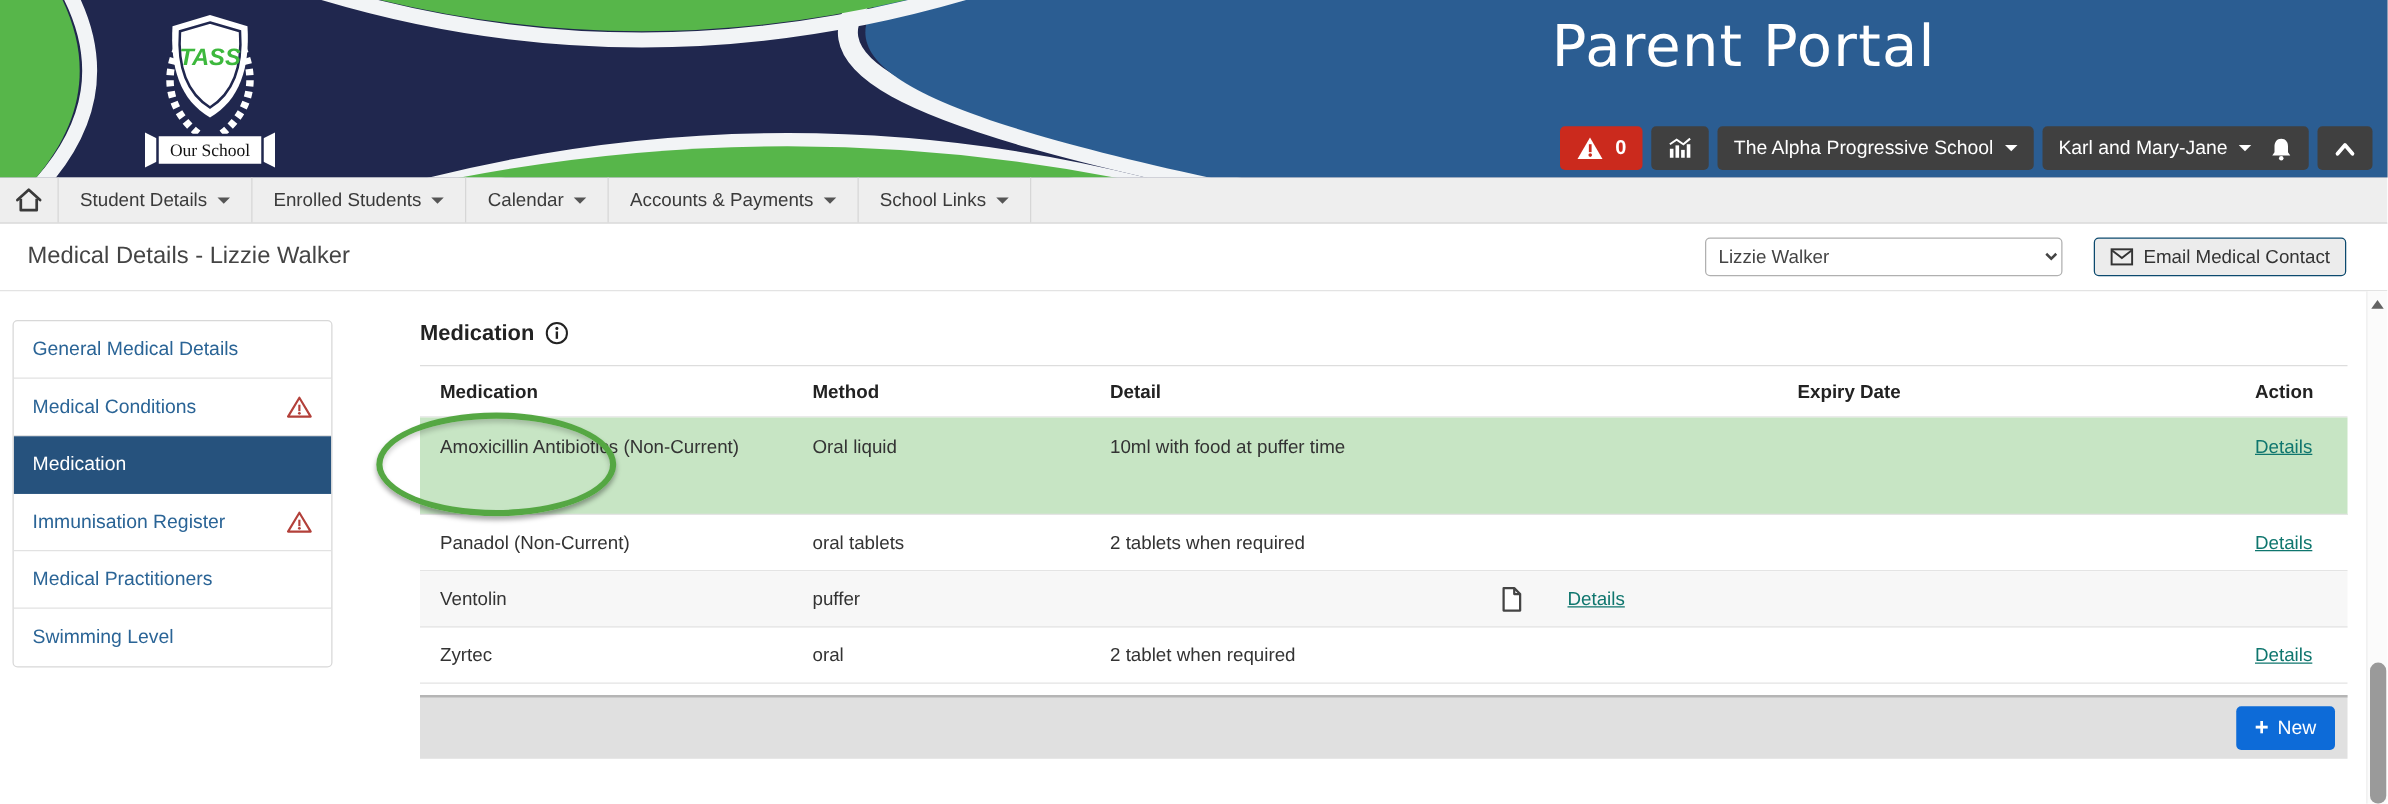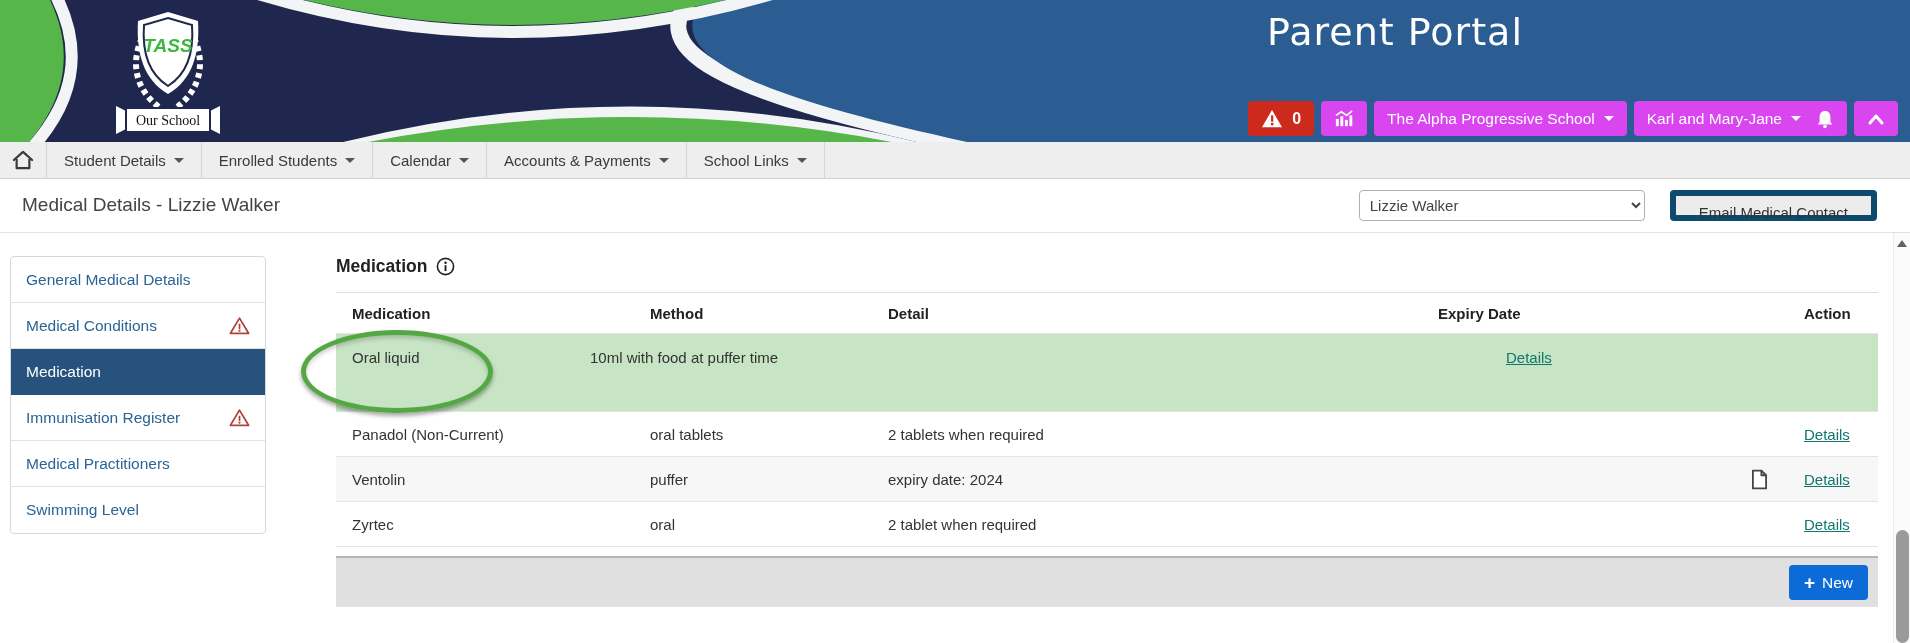--- a/index.html
+++ b/index.html
@@ -11,25 +11,25 @@
     overflow: hidden;
     color: #333;
   }
 
   
   .banner { position:absolute; top:0; left:0; width:1910px; height:142px; background:#20274e; overflow:hidden; }
   .banner-bg { position:absolute; top:0; left:0; }
   .logo { position:absolute; left:112px; top:6px; }
   .portal-title {
     position:absolute; top:10px; left:1180px; width:430px; text-align:center;
-    color:#fff; font-size:38px; font-family:"DejaVu Sans", sans-serif; letter-spacing:1px;
+    color:#fff; font-size:46px; font-family:"DejaVu Sans", sans-serif; letter-spacing:1px;
   }
   .banner-buttons { position:absolute; right:12px; bottom:6px; display:flex; gap:7px; height:35px; }
   .bbtn {
-    background:#d946ef; color:#fff; border:none; border-radius:4px; cursor:pointer;
+    background:#404040; color:#fff; border:none; border-radius:4px; cursor:pointer;
     display:flex; align-items:center; gap:9px; padding:0 13px; font-size:15.5px;
     font-family:"Liberation Sans", sans-serif;
   }
   .bbtn.red { background:#cb2a1d; font-weight:bold; font-size:16px; }
   .caret { width:0; height:0; border-left:5px solid transparent; border-right:5px solid transparent; border-top:5px solid #fff; display:inline-block; }
 
   
   .navbar {
     position:absolute; top:142px; left:0; width:100%; height:37px;
     background:#eeeeee; border-bottom:1px solid #cfcfcf; display:flex; align-items:stretch;
@@ -43,24 +43,23 @@
 
   
   .page-header { position:absolute; top:179px; left:0; width:100%; height:54px; background:#fff; border-bottom:1px solid #e3e3e3; }
   .page-title { position:absolute; left:22px; top:15px; font-size:19px; color:#444; }
   .header-controls { position:absolute; right:33px; top:11px; display:flex; gap:25px; }
   .student-select {
     width:286px; height:31px; font-size:15px; color:#444; border:1px solid #b0b0b0;
     border-radius:4px; padding:0 6px; background:#fff; font-family:"Liberation Sans", sans-serif;
   }
   .email-btn {
-    height:31px; display:flex; align-items:center; gap:8px; padding:0 23px; cursor:pointer;
-    background:#ececec; border:6px solid #0c4a6e; border-radius:4px; font-size:15px; color:#333;
+    height:31px; display:flex; align-items:center; gap:8px; padding:0 12px; cursor:pointer;
+    background:#ececec; border:1px solid #0c4a6e; border-radius:4px; font-size:15px; color:#333;
     font-family:"Liberation Sans", sans-serif;
-    flex-direction:column;
   }
 
   
   .sidebar { position:absolute; left:10px; top:256px; width:256px; background:#fff; border:1px solid #d8d8d8; border-radius:4px; overflow:hidden; }
   .side-item {
     height:46px; display:flex; align-items:center; justify-content:space-between;
     padding:0 15px; font-size:15.5px; color:#2a6496; border-bottom:1px solid #e2e2e2; cursor:pointer;
   }
   .side-item:last-child { border-bottom:none; }
   .side-item.active { background:#26527d; color:#fff; border-bottom:1px solid #26527d; }
@@ -267,20 +266,21 @@
       <div class="cell c-med">Medication</div>
       <div class="cell c-method">Method</div>
       <div class="cell c-detail">Detail</div>
       <div class="cell c-exp">Expiry Date</div>
       <div class="cell c-i1"></div>
       <div class="cell c-i2"></div>
       <div class="cell c-act">Action</div>
     </div>
 
     <div class="trow green">
+      <div class="cell c-med">Amoxicillin Antibiotics (Non-Current)</div>
       <div class="cell c-method">Oral liquid</div>
       <div class="cell c-detail">10ml with food at puffer time</div>
       <div class="cell c-exp"></div>
       <div class="cell c-i1"></div>
       <div class="cell c-i2"></div>
       <div class="cell c-act"><a class="details-link">Details</a></div>
     </div>
 
     <div class="trow std">
       <div class="cell c-med">Panadol (Non-Current)</div>
@@ -288,21 +288,20 @@
       <div class="cell c-detail">2 tablets when required</div>
       <div class="cell c-exp"></div>
       <div class="cell c-i1"></div>
       <div class="cell c-i2"></div>
       <div class="cell c-act"><a class="details-link">Details</a></div>
     </div>
 
     <div class="trow std stripe">
       <div class="cell c-med">Ventolin</div>
       <div class="cell c-method">puffer</div>
-      <div class="cell c-detail">expiry date: 2024</div>
       <div class="cell c-exp"></div>
       <div class="cell c-i1"></div>
       <div class="cell c-i2">
         <svg width="17" height="21" viewBox="0 0 18 22">
           <path d="M2,1.5 L11,1.5 L16,6.5 L16,20.5 L2,20.5 Z" fill="#fff" stroke="#444" stroke-width="1.9" stroke-linejoin="round"></path>
           <polyline points="11,1.5 11,6.5 16,6.5" fill="none" stroke="#444" stroke-width="1.9" stroke-linejoin="round"></polyline>
         </svg>
       </div>
       <div class="cell c-act"><a class="details-link">Details</a></div>
     </div>

